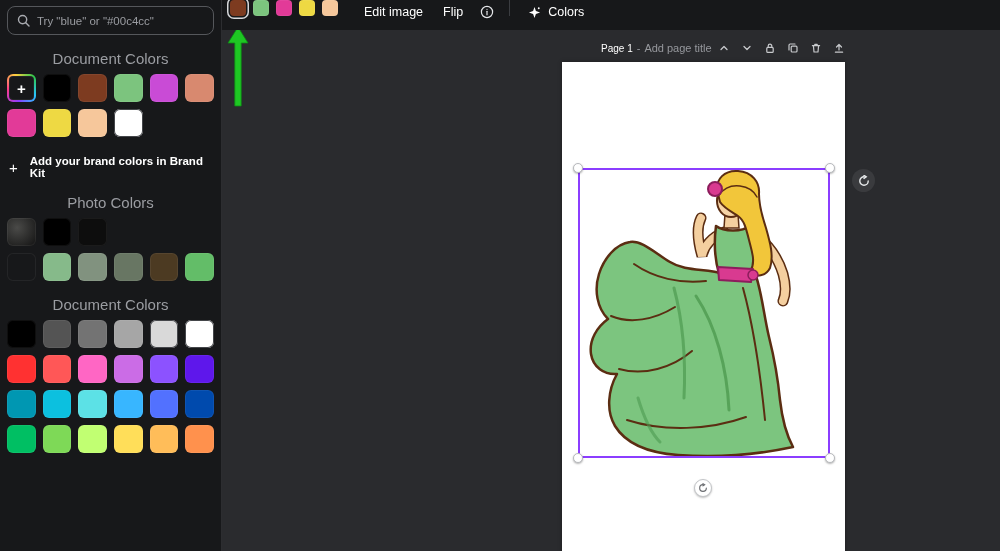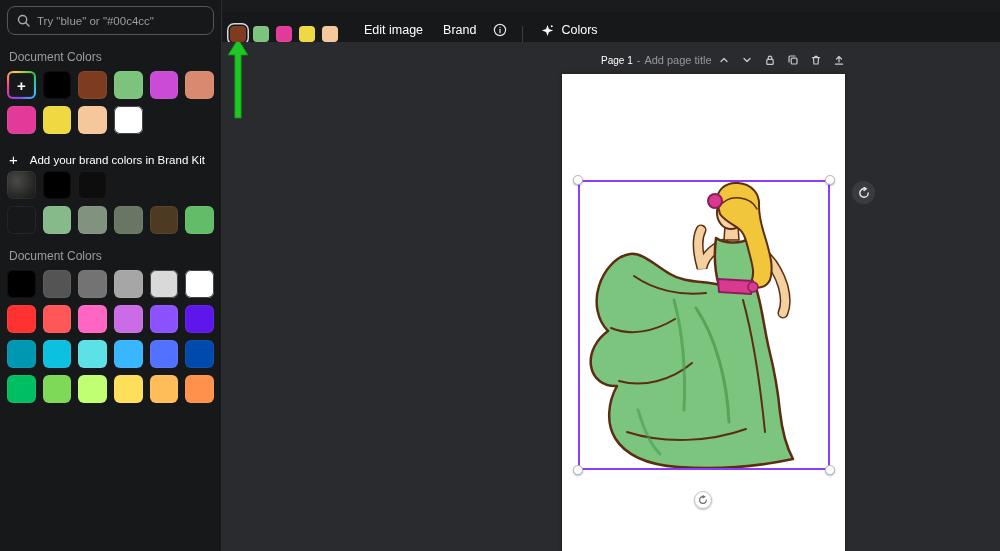--- a/index.html
+++ b/index.html
@@ -18,21 +18,21 @@
     display: flex; align-items: center; gap: 7px;
     height: 29px; border: 1px solid #55575b; border-radius: 8px;
     padding: 0 9px; background: #17181a;
   }
   .search-box input {
     flex: 1; background: transparent; border: none; outline: none;
     color: #d5d7da; font-size: 11.5px; font-family: "Liberation Sans", sans-serif;
   }
   .search-box input::placeholder { color: #9a9ca1; }
 
-  .section-label { font-size: 12px; color: #9b9da2; margin: 15px 2px 7px; }
+  .section-label { font-size: 15px; color: #9b9da2; margin: 15px 2px 7px; text-align: center; }
 
   .swatch-grid {
     display: grid; grid-template-columns: repeat(6, 1fr);
     gap: 7px; margin-bottom: 7px;
   }
   .swatch {
     height: 28px; border-radius: 6px; cursor: pointer;
     box-shadow: inset 0 0 0 1px rgba(255,255,255,0.06);
   }
   .swatch.light { box-shadow: inset 0 0 0 1px #44464a; }
@@ -48,28 +48,28 @@
     display: flex; align-items: center; gap: 6px; margin-top: 16px; padding: 0 2px;
   }
   .brandkit-label { font-size: 11px; font-weight: 700; color: #fff; }
   .brandkit-edit { margin-left: auto; font-size: 11px; color: #d2d4d7; background: none; border: none; cursor: pointer; font-family: inherit; }
 
   .brand-add-row {
     display: flex; align-items: center; gap: 12px;
     margin: 18px 2px 4px; cursor: pointer;
   }
   .brand-add-plus { font-size: 15px; color: #fff; line-height: 1; }
-  .brand-add-label { font-size: 11.5px; font-weight: 400; color: #fff; text-align: center; }
+  .brand-add-label { font-size: 11.5px; font-weight: 700; color: #fff; }
 
   
   .main { flex: 1; display: flex; flex-direction: column; position: relative; }
 
   .toolbar {
     height: 24px; min-height: 30px; background: #17181a;
-    display: flex; align-items: flex-end; padding: 0 8px; margin-top: 12px;
+    display: flex; align-items: flex-start; padding: 0 8px;
   }
   .toolbar-swatches { display: flex; gap: 7px; margin-right: 16px; }
   .toolbar-swatches .swatch { width: 16px; height: 16px; border-radius: 4px; }
   .swatch.selected { box-shadow: 0 0 0 1.5px #17181a, 0 0 0 3px #d6d8db; }
   .tb-btn {
     background: none; border: none; cursor: pointer; color: #fff;
     font-size: 12.5px; font-family: "Liberation Sans", sans-serif;
     padding: 5px 10px; border-radius: 6px; display: flex; align-items: center; gap: 7px;
   }
   .tb-icon-btn { padding: 5px 7px; }
@@ -152,20 +152,21 @@
         <div class="swatch" style="background: rgb(246, 199, 155);"></div>
         <div class="swatch light" style="background: rgb(255, 255, 255);"></div>
       </div>
 
 
     <div class="brand-add-row">
       <span class="brand-add-plus">+</span>
       <span class="brand-add-label">Add your brand colors in Brand Kit</span>
     </div>
 
+    <div class="section-label">Photo Colors</div>
     <div class="swatch-grid">
         <div class="swatch" style="background: radial-gradient(circle at 35% 35%, rgb(74, 74, 72), rgb(18, 18, 18));"></div>
         <div class="swatch" style="background: rgb(0, 0, 0);"></div>
         <div class="swatch" style="background: rgb(13, 13, 13);"></div>
       </div>
     <div class="swatch-grid">
         <div class="swatch"></div>
         <div class="swatch" style="background: rgb(134, 186, 138);"></div>
         <div class="swatch" style="background: rgb(129, 146, 127);"></div>
         <div class="swatch" style="background: rgb(104, 118, 99);"></div>
@@ -212,21 +213,21 @@
           <div class="swatch" style="background: rgb(226, 58, 152);"></div>
           <div class="swatch" style="background: rgb(238, 217, 67);"></div>
           <div class="swatch" style="background: rgb(246, 199, 155);"></div>
         </div>
 
       <button class="tb-btn">
         <span>Edit image</span>
       </button>
 
       <button class="tb-btn">
-        <span>Brand</span>
+        <span>Flip</span>
       </button>
 
       <button class="tb-btn tb-icon-btn">
         <span style="display:flex;">
           <svg width="14" height="14" viewBox="0 0 14 14" fill="none" stroke="#e5e7ea" stroke-width="1.2" stroke-linecap="round">
             <circle cx="7" cy="7" r="5.6"></circle>
               <line x1="7" y1="6.3" x2="7" y2="9.8"></line>
             <circle cx="7" cy="4.3" r="0.6" fill="#e5e7ea" stroke="none"></circle>
           </svg>
         </span>

